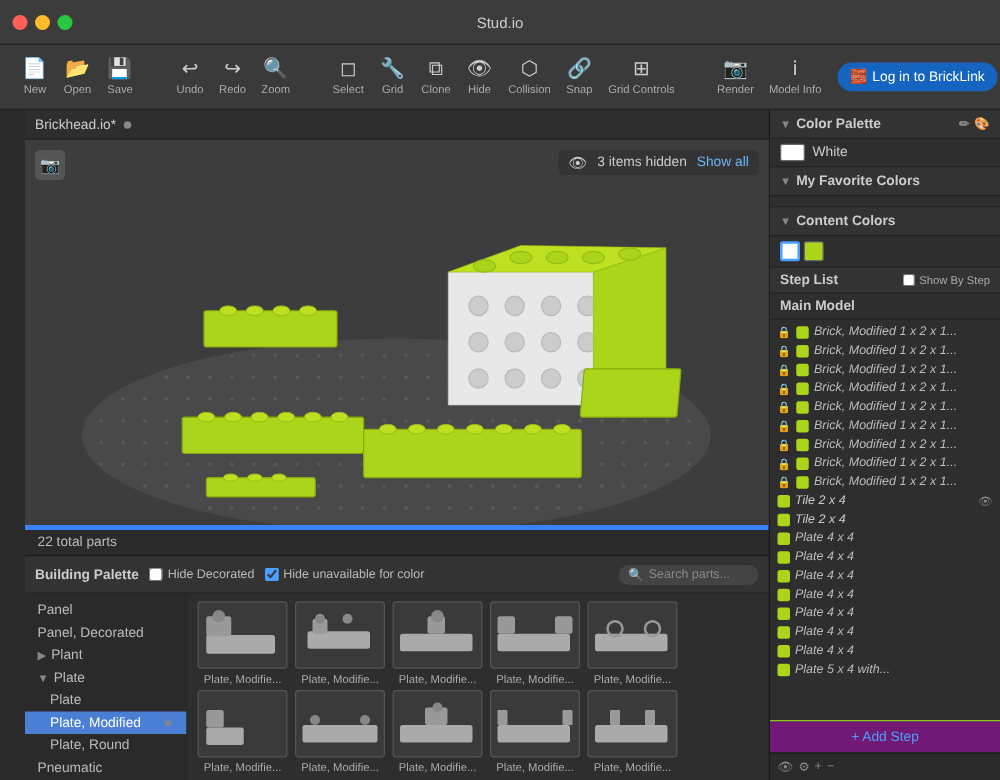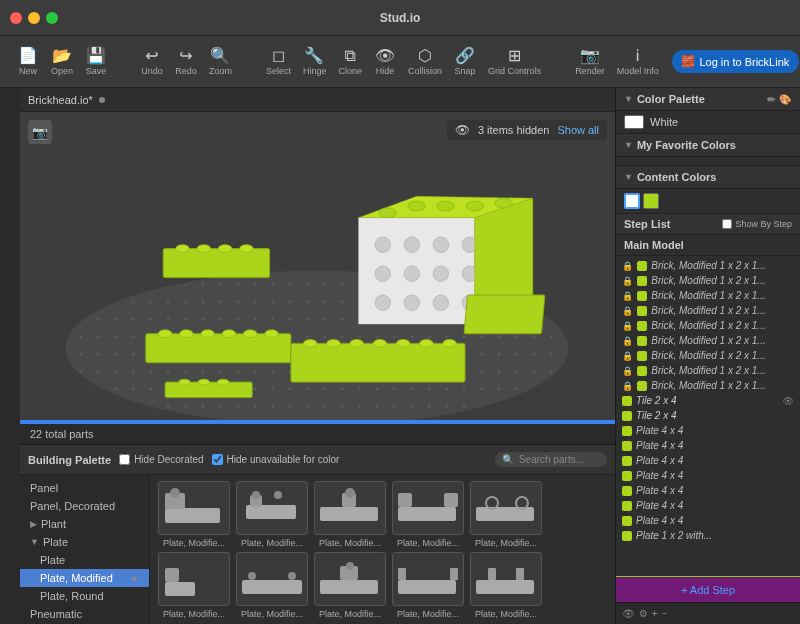--- a/index.html
+++ b/index.html
@@ -19,21 +19,21 @@
       background: #3c3c3c;
       display: flex;
       align-items: center;
       justify-content: center;
       position: relative;
       border-bottom: 1px solid #222;
     }
     .titlebar-title {
       font-size: 12px;
       color: #ccc;
-      font-weight: 700;
+      font-weight: 400;
     }
     .traffic-lights {
       position: absolute;
       left: 10px;
       display: flex;
       gap: 6px;
       align-items: center;
     }
     .traffic-light {
       width: 12px; height: 12px;
@@ -541,21 +541,21 @@
     </div>
   </div>
   <div class="toolbar-sep"></div>
   <div class="toolbar-group">
     <div class="toolbar-btn">
       <span class="tb-icon">◻</span>
       <span class="tb-label">Select</span>
     </div>
     <div class="toolbar-btn">
       <span class="tb-icon">🔧</span>
-      <span class="tb-label">Hinge</span>
+      <span class="tb-label">Grid</span>
     </div>
     <div class="toolbar-btn">
       <span class="tb-icon">⧉</span>
       <span class="tb-label">Clone</span>
     </div>
     <div class="toolbar-btn">
       <span class="tb-icon">👁</span>
       <span class="tb-label">Hide</span>
     </div>
     <div class="toolbar-btn">
@@ -978,21 +978,21 @@
         <div class="step-item plate-item">
           <div class="step-color-dot" style="background:#aad51a;"></div>
           <span class="step-item-label">Plate 4 x 4</span>
         </div>
         <div class="step-item plate-item">
           <div class="step-color-dot" style="background:#aad51a;"></div>
           <span class="step-item-label">Plate 4 x 4</span>
         </div>
         <div class="step-item plate-item">
           <div class="step-color-dot" style="background:#aad51a;"></div>
-          <span class="step-item-label">Plate 1 x 2 with...</span>
+          <span class="step-item-label">Plate 5 x 4 with...</span>
         </div>
       </div>
 
       <div class="add-step-footer">
         <span class="add-step-btn">+ Add Step</span>
       </div>
 
       <div class="sidebar-bottom-icons">
         <span class="sbi">👁</span>
         <span class="sbi">⚙</span>

